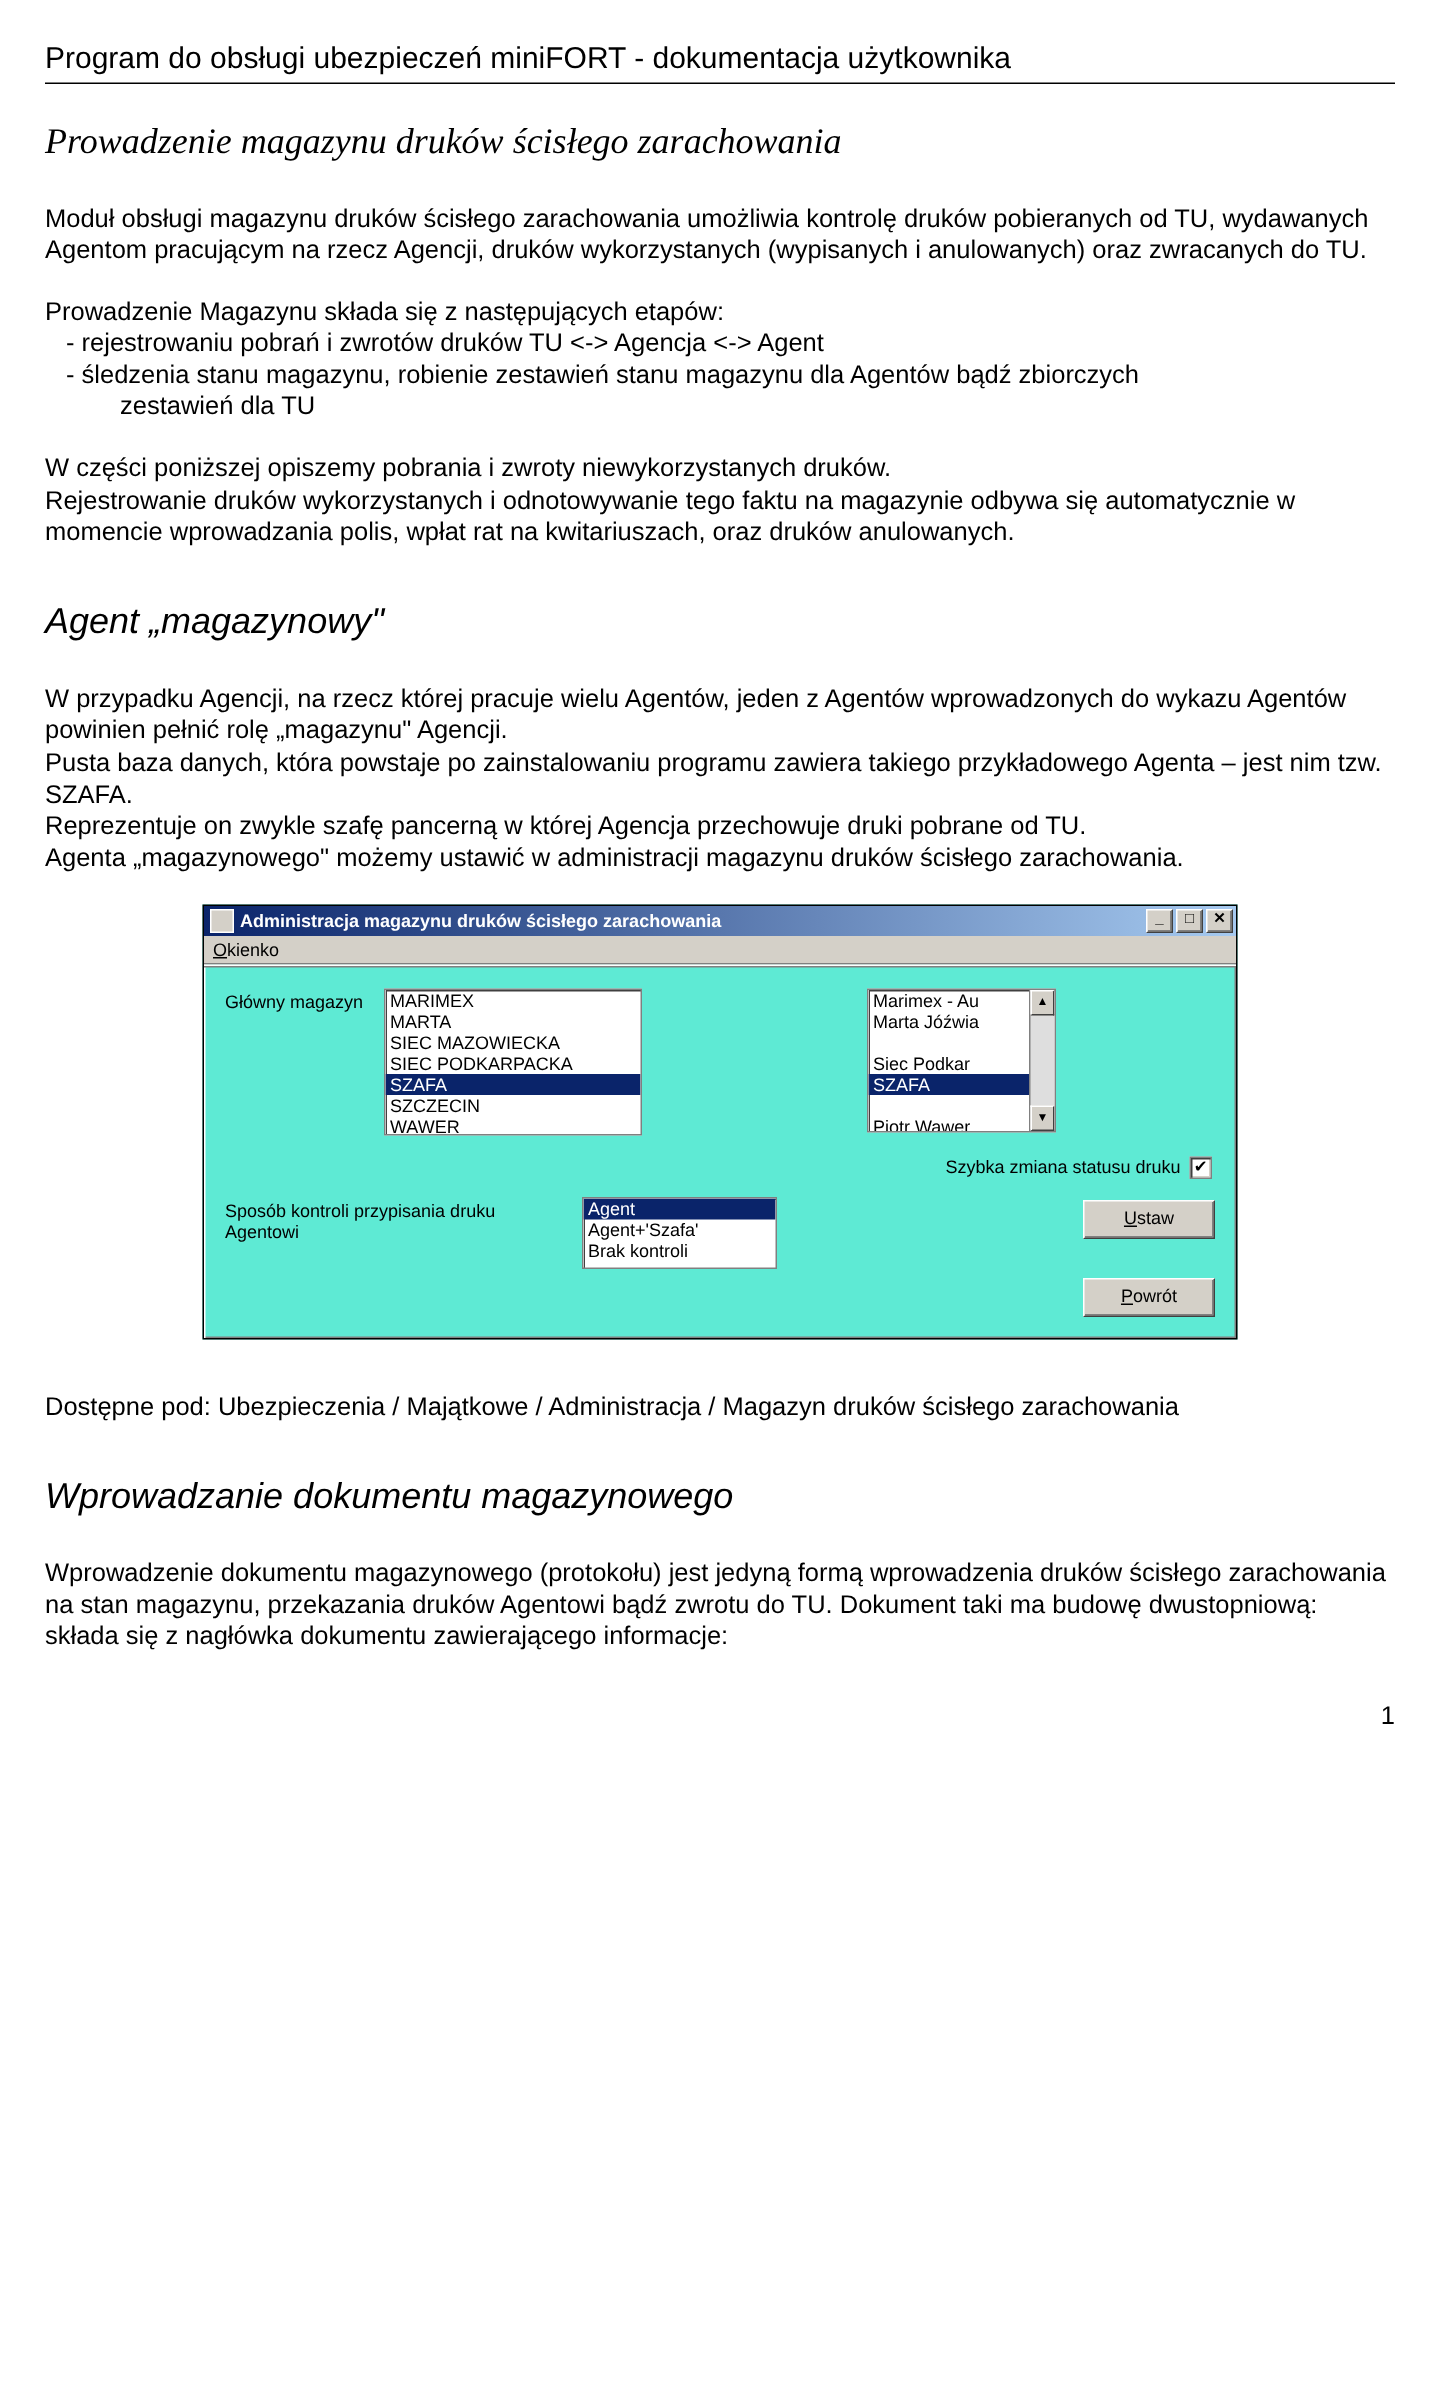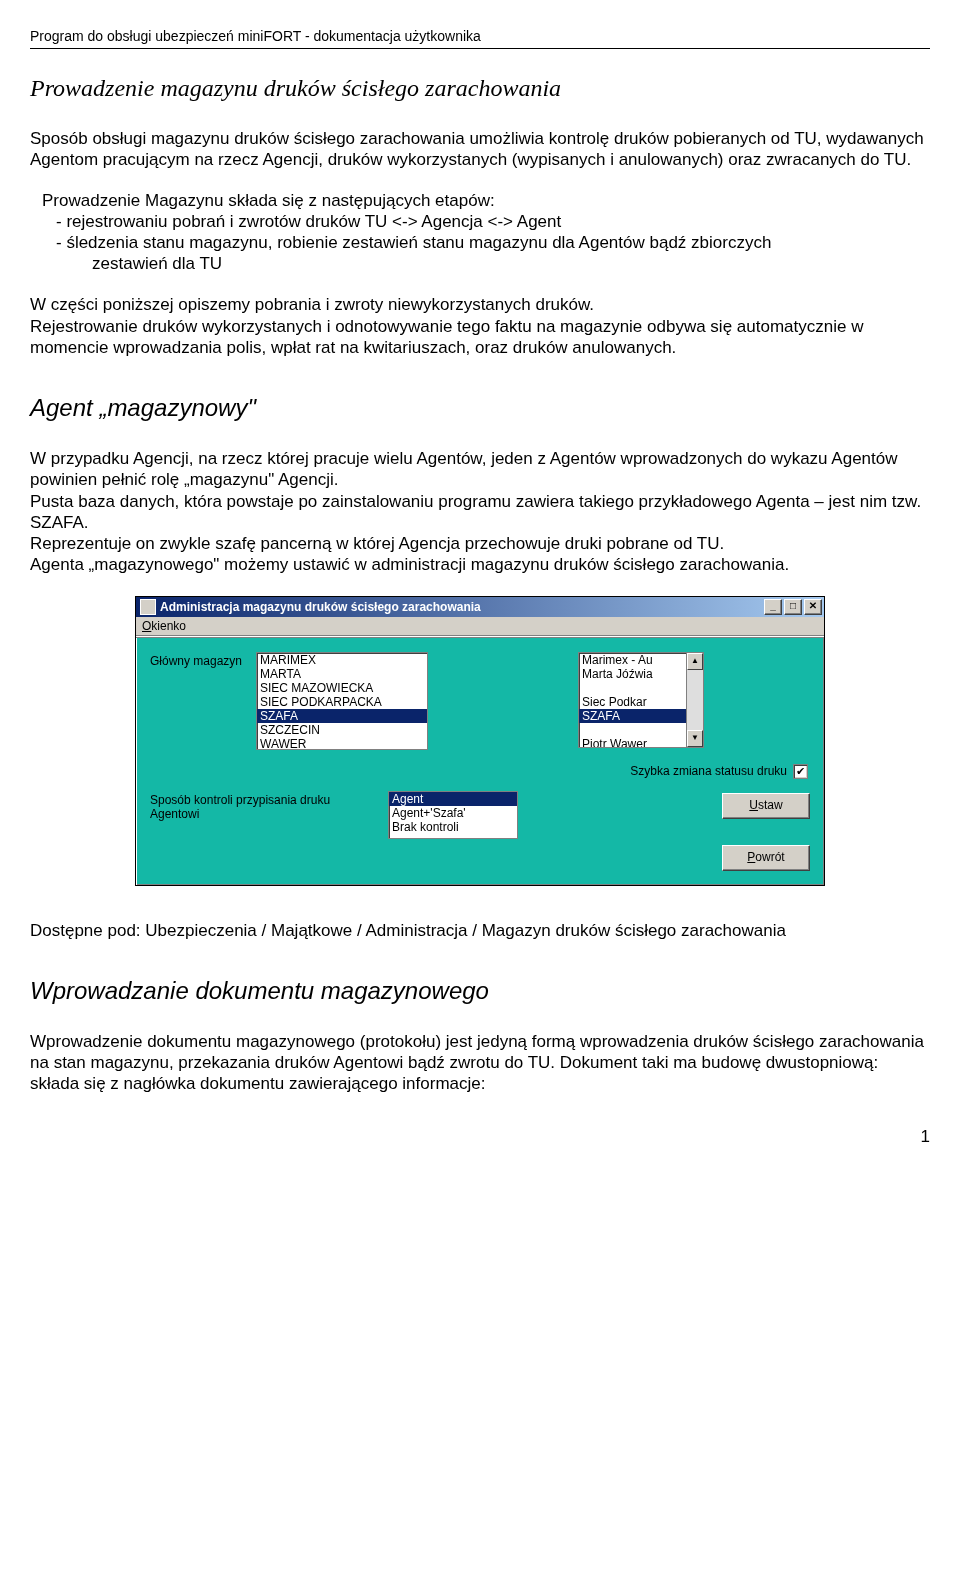--- a/index.html
+++ b/index.html
@@ -8,21 +8,21 @@
     color: #000;
     margin: 0;
     padding: 0;
     background: #fff;
     width: 960px;
   }
   .page {
     padding: 28px 30px 20px 30px;
   }
   .doc-header {
-    font-size: 14px;
+    font-size: 20px;
     margin-bottom: 4px;
   }
   .hr {
     border: none;
     border-top: 1px solid #000;
     margin: 0 0 26px 0;
   }
   h1.section {
     font-family: Liberation Serif, serif;
     font-size: 24px;
@@ -34,21 +34,21 @@
     font-family: Arial, Helvetica, sans-serif;
     font-size: 24px;
     font-style: italic;
     font-weight: normal;
     margin: 36px 0 26px 0;
   }
   .para {
     line-height: 1.25;
     margin: 0 0 20px 0;
   }
-  .listwrap { margin: 0 0 20px 12px; }
+  .listwrap { margin: 0 0 20px 0; }
   .list-intro { margin: 0; }
   .listwrap ul { margin: 0; padding: 0 0 0 14px; list-style: none; }
   .listwrap li { text-indent: -14px; padding-left: 14px; line-height: 1.25; }
   .listwrap li::before { content: "- "; }
   .indent { padding-left: 22px; display:block; text-indent:0; }
   .page-num {
     text-align: right;
     margin-top: 32px;
     font-size: 17px;
   }
@@ -56,21 +56,21 @@
   
   .dialog-wrap {
     display: flex;
     justify-content: center;
     margin: 10px 0 34px 0;
   }
   .dialog {
     width: 688px;
     font-family: Tahoma, Arial, sans-serif;
     font-size: 12px;
-    background: #14b8a6;
+    background: #5eead4;
     border: 1px solid #000;
     box-shadow: inset 1px 1px 0 #fff, inset -1px -1px 0 #808080;
   }
   .titlebar {
     background: linear-gradient(to right, #0a246a, #a6caf0);
     color: #fff;
     height: 20px;
     display: flex;
     align-items: center;
     justify-content: space-between;
@@ -149,21 +149,21 @@
 </style>
 </head>
 <body>
 
 <div class="page">
   <div class="doc-header">Program do obsługi ubezpieczeń miniFORT - dokumentacja użytkownika</div>
   <hr class="hr">
 
   <h1 class="section">Prowadzenie magazynu druków ścisłego zarachowania</h1>
 
-  <p class="para">Sposób obsługi magazynu druków ścisłego zarachowania umożliwia kontrolę druków pobieranych od TU, wydawanych Agentom pracującym na rzecz Agencji, druków wykorzystanych (wypisanych i anulowanych) oraz zwracanych do TU.</p>
+  <p class="para">Moduł obsługi magazynu druków ścisłego zarachowania umożliwia kontrolę druków pobieranych od TU, wydawanych Agentom pracującym na rzecz Agencji, druków wykorzystanych (wypisanych i anulowanych) oraz zwracanych do TU.</p>
 
   <div class="listwrap">
     <p class="list-intro">Prowadzenie Magazynu składa się z następujących etapów:</p>
     <ul>
       <li>rejestrowaniu pobrań i zwrotów druków TU &lt;-&gt; Agencja &lt;-&gt; Agent</li>
       <li><span>śledzenia stanu magazynu, robienie zestawień stanu magazynu dla Agentów bądź zbiorczych</span><span class="indent">zestawień dla TU</span></li>
     </ul>
   </div>
 
   <p class="para" style="white-space:pre-line">W części poniższej opiszemy pobrania i zwroty niewykorzystanych druków.

